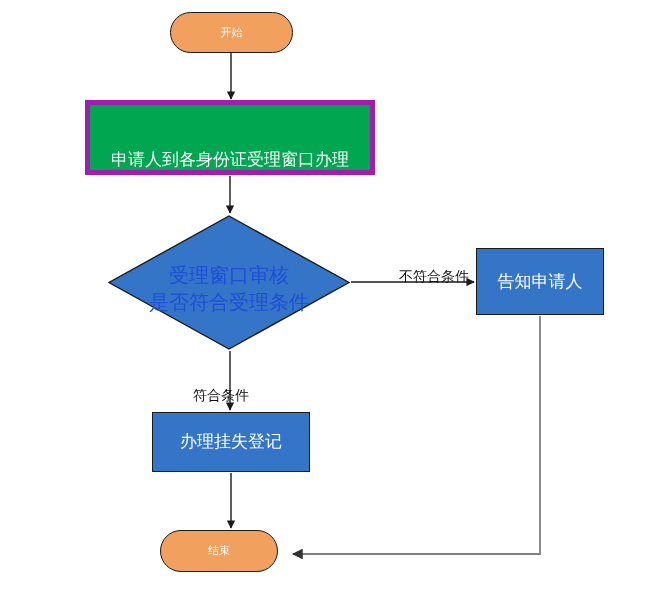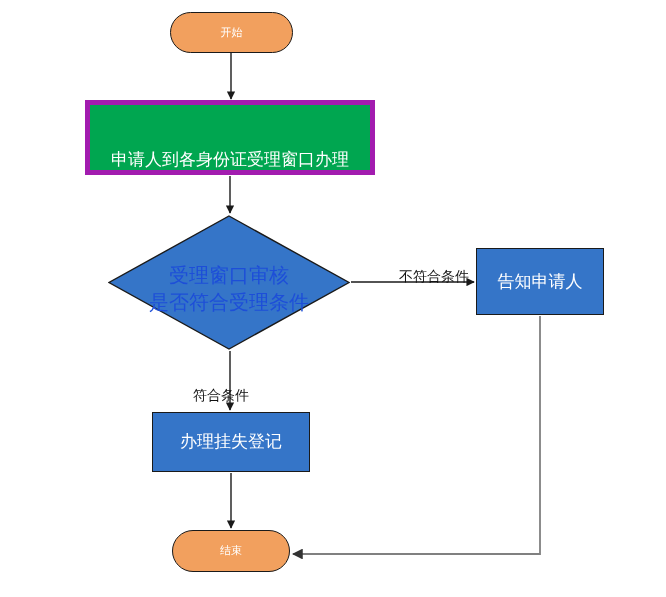--- a/index.html
+++ b/index.html
@@ -85,21 +85,21 @@
     background: transparent;
     white-space: nowrap;
     z-index: 4;
   }
   
   #node-start      { left: 170px; top: 12px;  width: 123px; height: 41px; }
   #node-apply      { left: 85px;  top: 100px; width: 290px; height: 75px; }
   #node-decision   { left: 108px; top: 215px; width: 242px; height: 135px; }
   #node-notify     { left: 476px; top: 248px; width: 128px; height: 67px; }
   #node-register   { left: 152px; top: 412px; width: 158px; height: 60px; }
-  #node-end        { left: 172px; top: 530px; width: 118px; height: 42px; }
+  #node-end        { left: 160px; top: 530px; width: 118px; height: 42px; }
   
   #label-not-qualified { left: 399px; top: 268px; }
   #label-qualified     { left: 193px; top: 363px; margin-top: 24px; }
 </style>
 </head>
 <body>
 
 <div id="flowchart-canvas">
 
   <svg id="edge-layer" viewBox="0 0 666 597" width="666" height="597" xmlns="http://www.w3.org/2000/svg">

